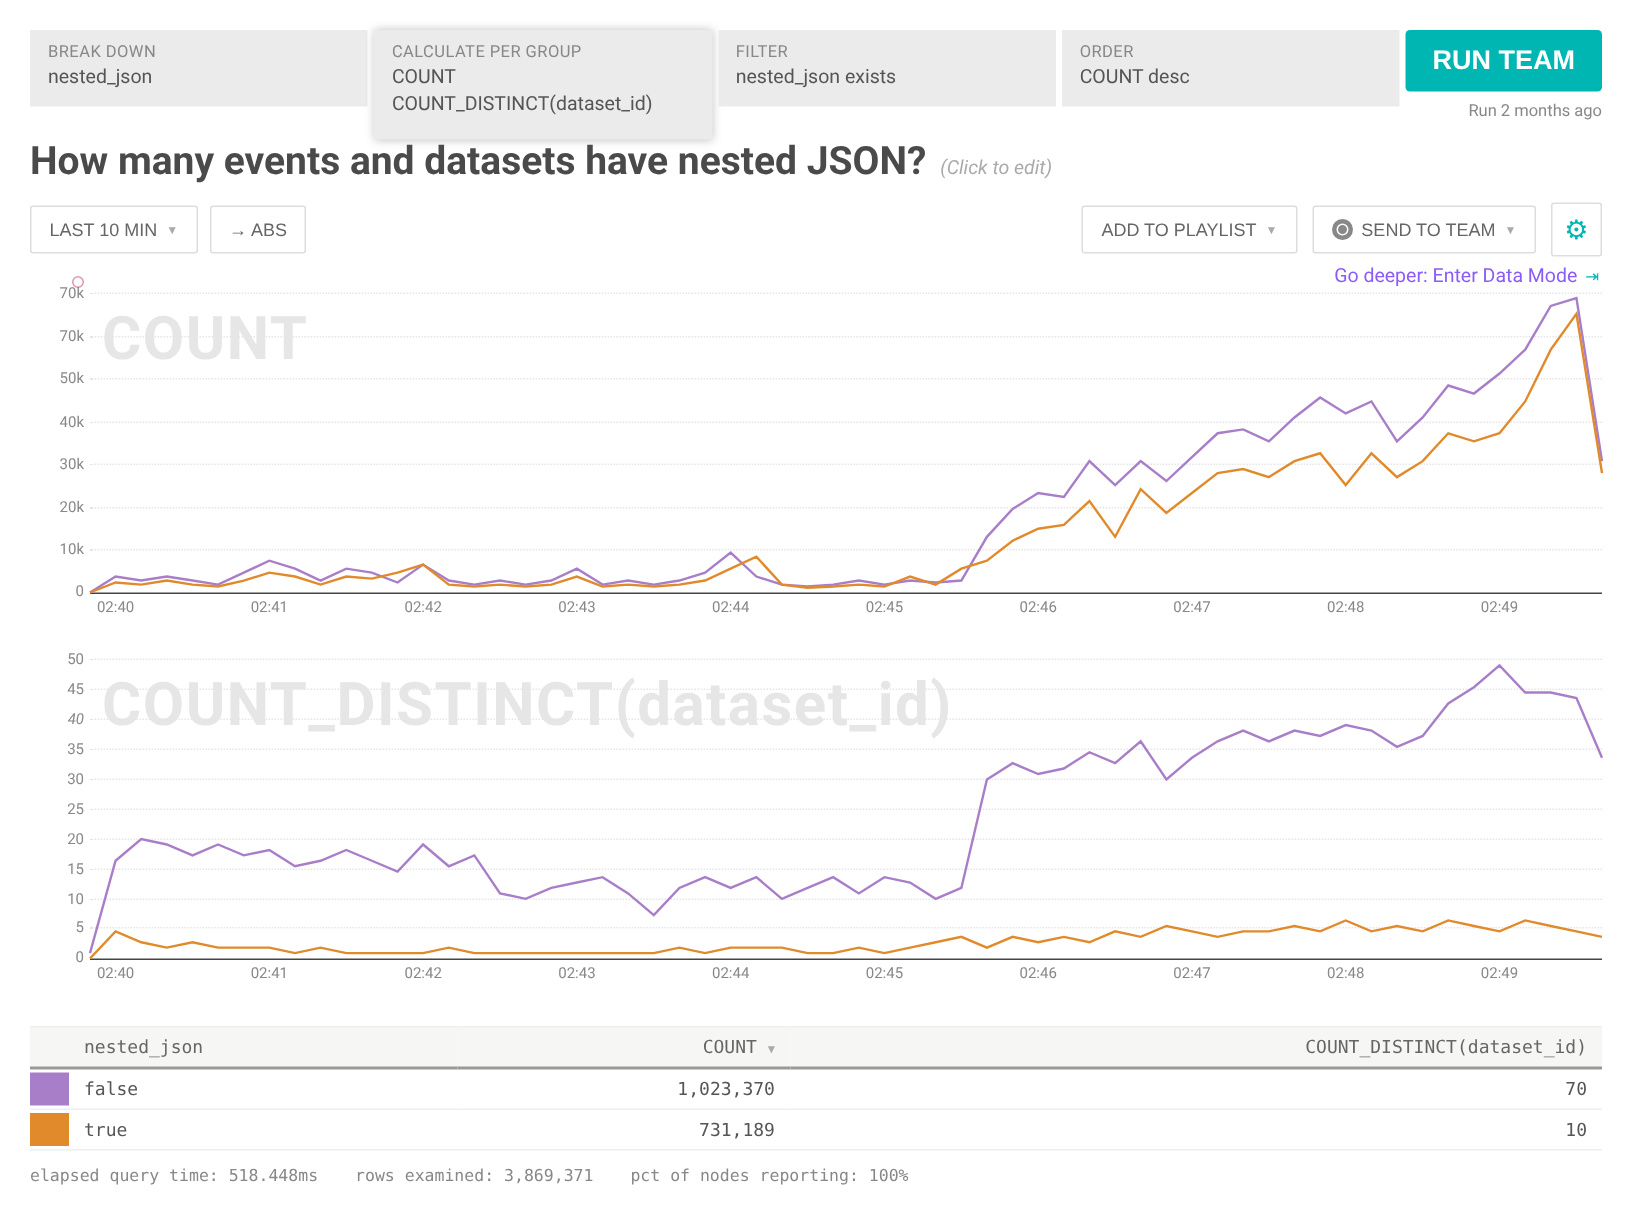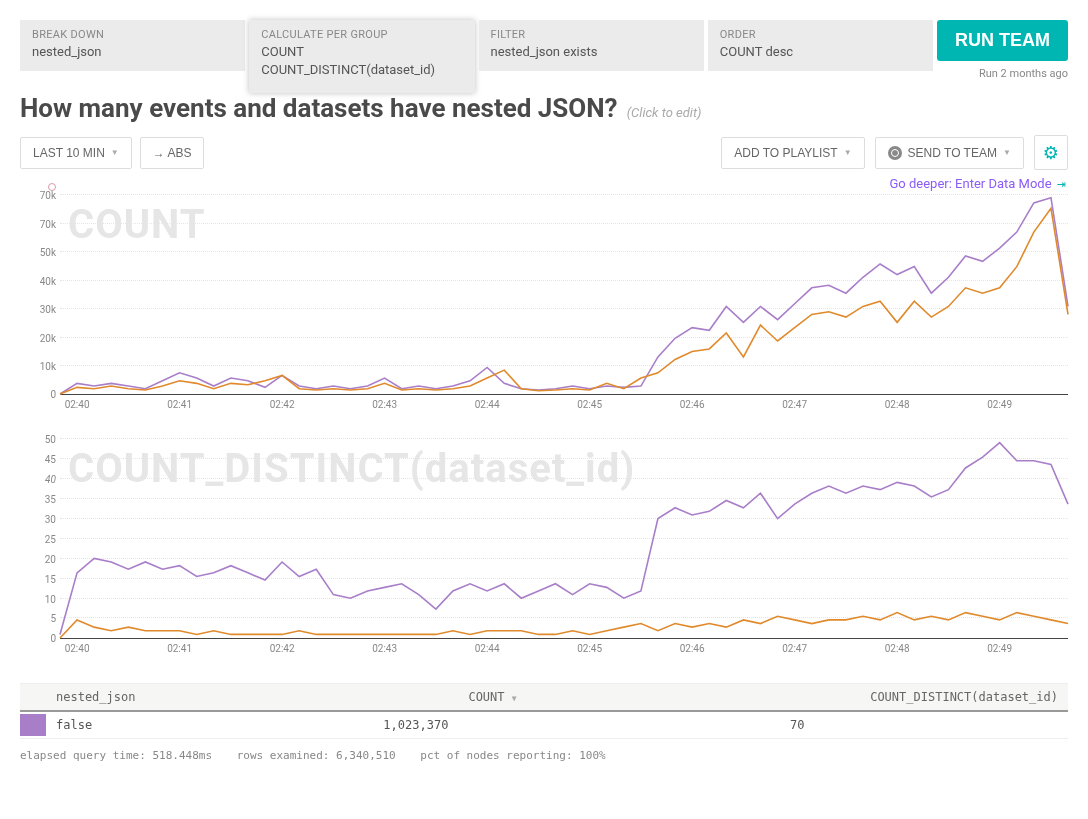--- a/index.html
+++ b/index.html
@@ -86,21 +86,21 @@
   .grid-line { position:absolute; left:0; right:0; border-top:1px dotted #e5e5e5; }
   .marker-dot {
     position:absolute; width:8px; height:8px; border-radius:50%;
     background:#fff; border:1px solid #d9a; left:-12px; top:-12px;
   }
   .results-table { width:100%; border-collapse: collapse; margin-top: 10px; font-family: Menlo, Consolas, monospace; font-size: 12px; }
   .results-table th, .results-table td { padding: 6px 10px; border-top:1px solid #eee; border-bottom:1px solid #eee; }
   .results-table thead th { background:#f6f6f4; color:#666; font-weight:400; text-align:left; }
   .results-table thead th.num { text-align:right; }
   .results-table thead tr { border-bottom: 2px solid #999; }
-  .results-table td.num { text-align:center; }
+  .results-table td.num { text-align:right; }
   .swatch-cell { width:26px; padding:0 !important; }
   .swatch { display:block; width:26px; height:100%; min-height:22px; }
   .stats-row { font-family: Menlo, Consolas, monospace; font-size:11px; color:#888; margin-top:10px; }
   .stats-row span { margin-right: 18px; }
 </style>
 </head>
 <body>
 
 <div class="query-builder">
   <div class="qb-cell">
@@ -260,20 +260,28 @@
   </thead>
   <tbody id="tbody">
       <tr>
         <td class="swatch-cell">
           <span class="swatch" style="background:#a87ec9"></span>
         </td>
         <td>false</td>
         <td class="num">1,023,370</td>
         <td class="num">70</td>
       </tr>
+      <tr>
+        <td class="swatch-cell">
+          <span class="swatch" style="background:#e08a2c"></span>
+        </td>
+        <td>true</td>
+        <td class="num">731,189</td>
+        <td class="num">10</td>
+      </tr>
     </tbody>
 </table>
 
 <div class="stats-row">
   <span>elapsed query time: 518.448ms</span>
-  <span>rows examined: 6,340,510</span>
+  <span>rows examined: 3,869,371</span>
   <span>pct of nodes reporting: 100%</span>
 </div>
 
 </body></html>

